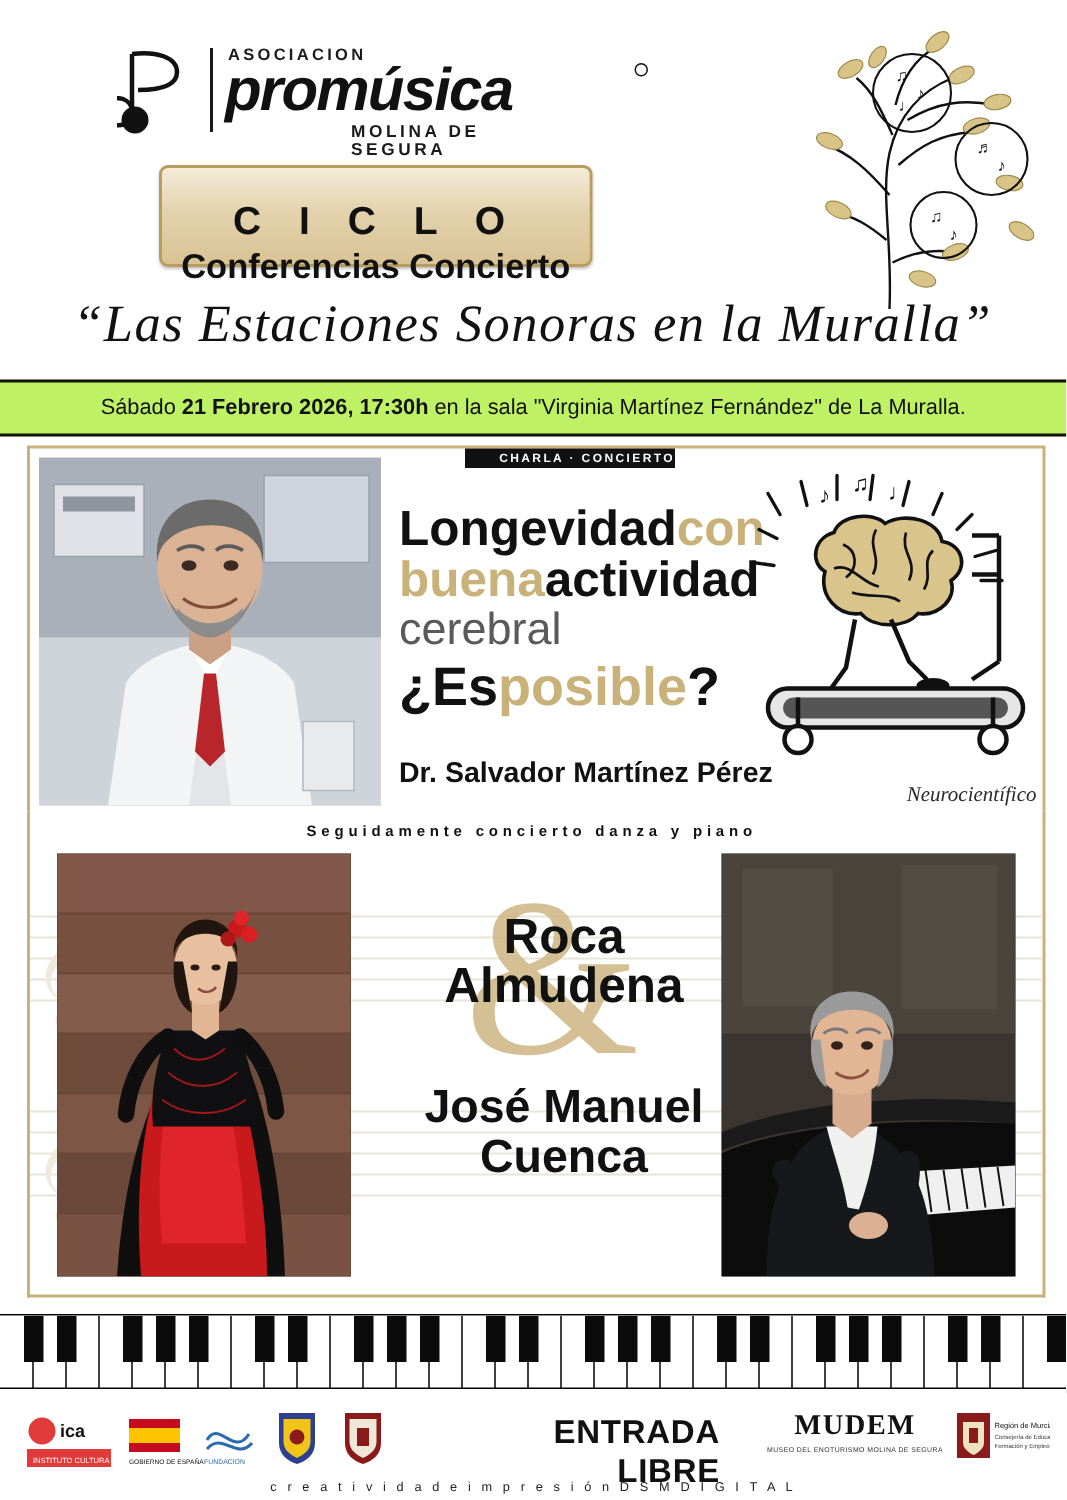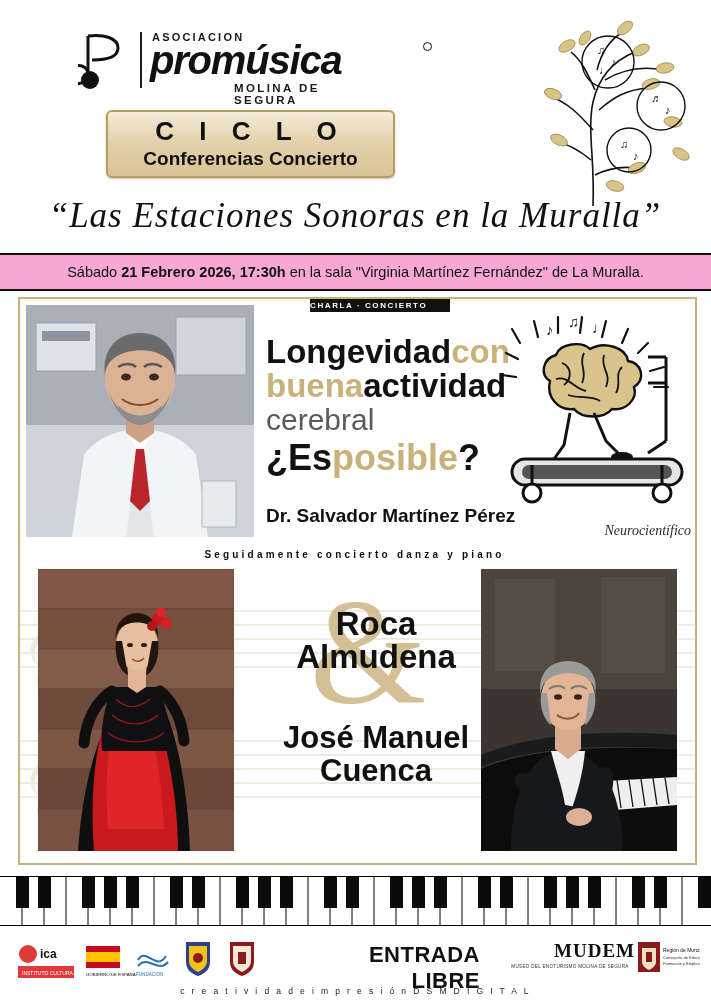--- a/index.html
+++ b/index.html
@@ -103,29 +103,29 @@
     top: 110px;
     width: 285px;
     height: 64px;
     background: linear-gradient(180deg,#f4ecd8 0%, #e3d2ad 45%, #d8c394 100%);
     border: 2px solid #b99d5e;
     border-radius: 6px;
     box-shadow: 0 1px 2px rgba(0,0,0,.25);
     text-align: center;
   }
   .ciclo-title {
-    margin-top: 4px;
+    margin-top: 20px;
     font-size: 26px;
     font-weight: bold;
     letter-spacing: 9px;
     color: #111;
   }
   .ciclo-sub {
     margin-top: 1px;
-    font-size: 19px;
+    font-size: 23px;
     font-weight: bold;
     color: #111;
   }
 
   
   .tree {
     position: absolute;
     right: 6px;
     top: 10px;
     width: 230px;
@@ -149,21 +149,21 @@
 
   
   .date-bar {
     position: absolute;
     left: 0;
     top: 253px;
     width: 711px;
     height: 34px;
     border-top: 2px solid #111;
     border-bottom: 2px solid #111;
-    background: #f9a8d4;
+    background: #bef264;
     display: flex;
     align-items: center;
     justify-content: center;
   }
   .date-text {
     font-size: 14.5px;
     color: #111;
     white-space: nowrap;
   }
   .date-text b { font-weight: bold; }
@@ -190,21 +190,21 @@
   .charla-tag {
     position: absolute;
     left: 290px;
     top: 0px;
     width: 140px;
     height: 13px;
     background: #111;
     color: #fff;
     font-size: 8px;
     letter-spacing: 1.6px;
-    text-align: left;
+    text-align: right;
     line-height: 13px;
     font-weight: bold;
   }
   .talk-title {
     position: absolute;
     left: 246px;
     top: 36px;
     width: 290px;
   }
   .tt-line1 {
@@ -382,21 +382,20 @@
     top: 14px;
     width: 130px;
     text-align: center;
   }
   .mudem-title {
     font-family: "Liberation Serif", serif;
     font-size: 19px;
     letter-spacing: 1px;
     color: #111;
     font-weight: bold;
-    text-align: right;
   }
   .mudem-sub {
     font-size: 4.6px;
     letter-spacing: .3px;
     color: #333;
     line-height: 6px;
     margin-top: 2px;
   }
   .credit {
     position: absolute;

